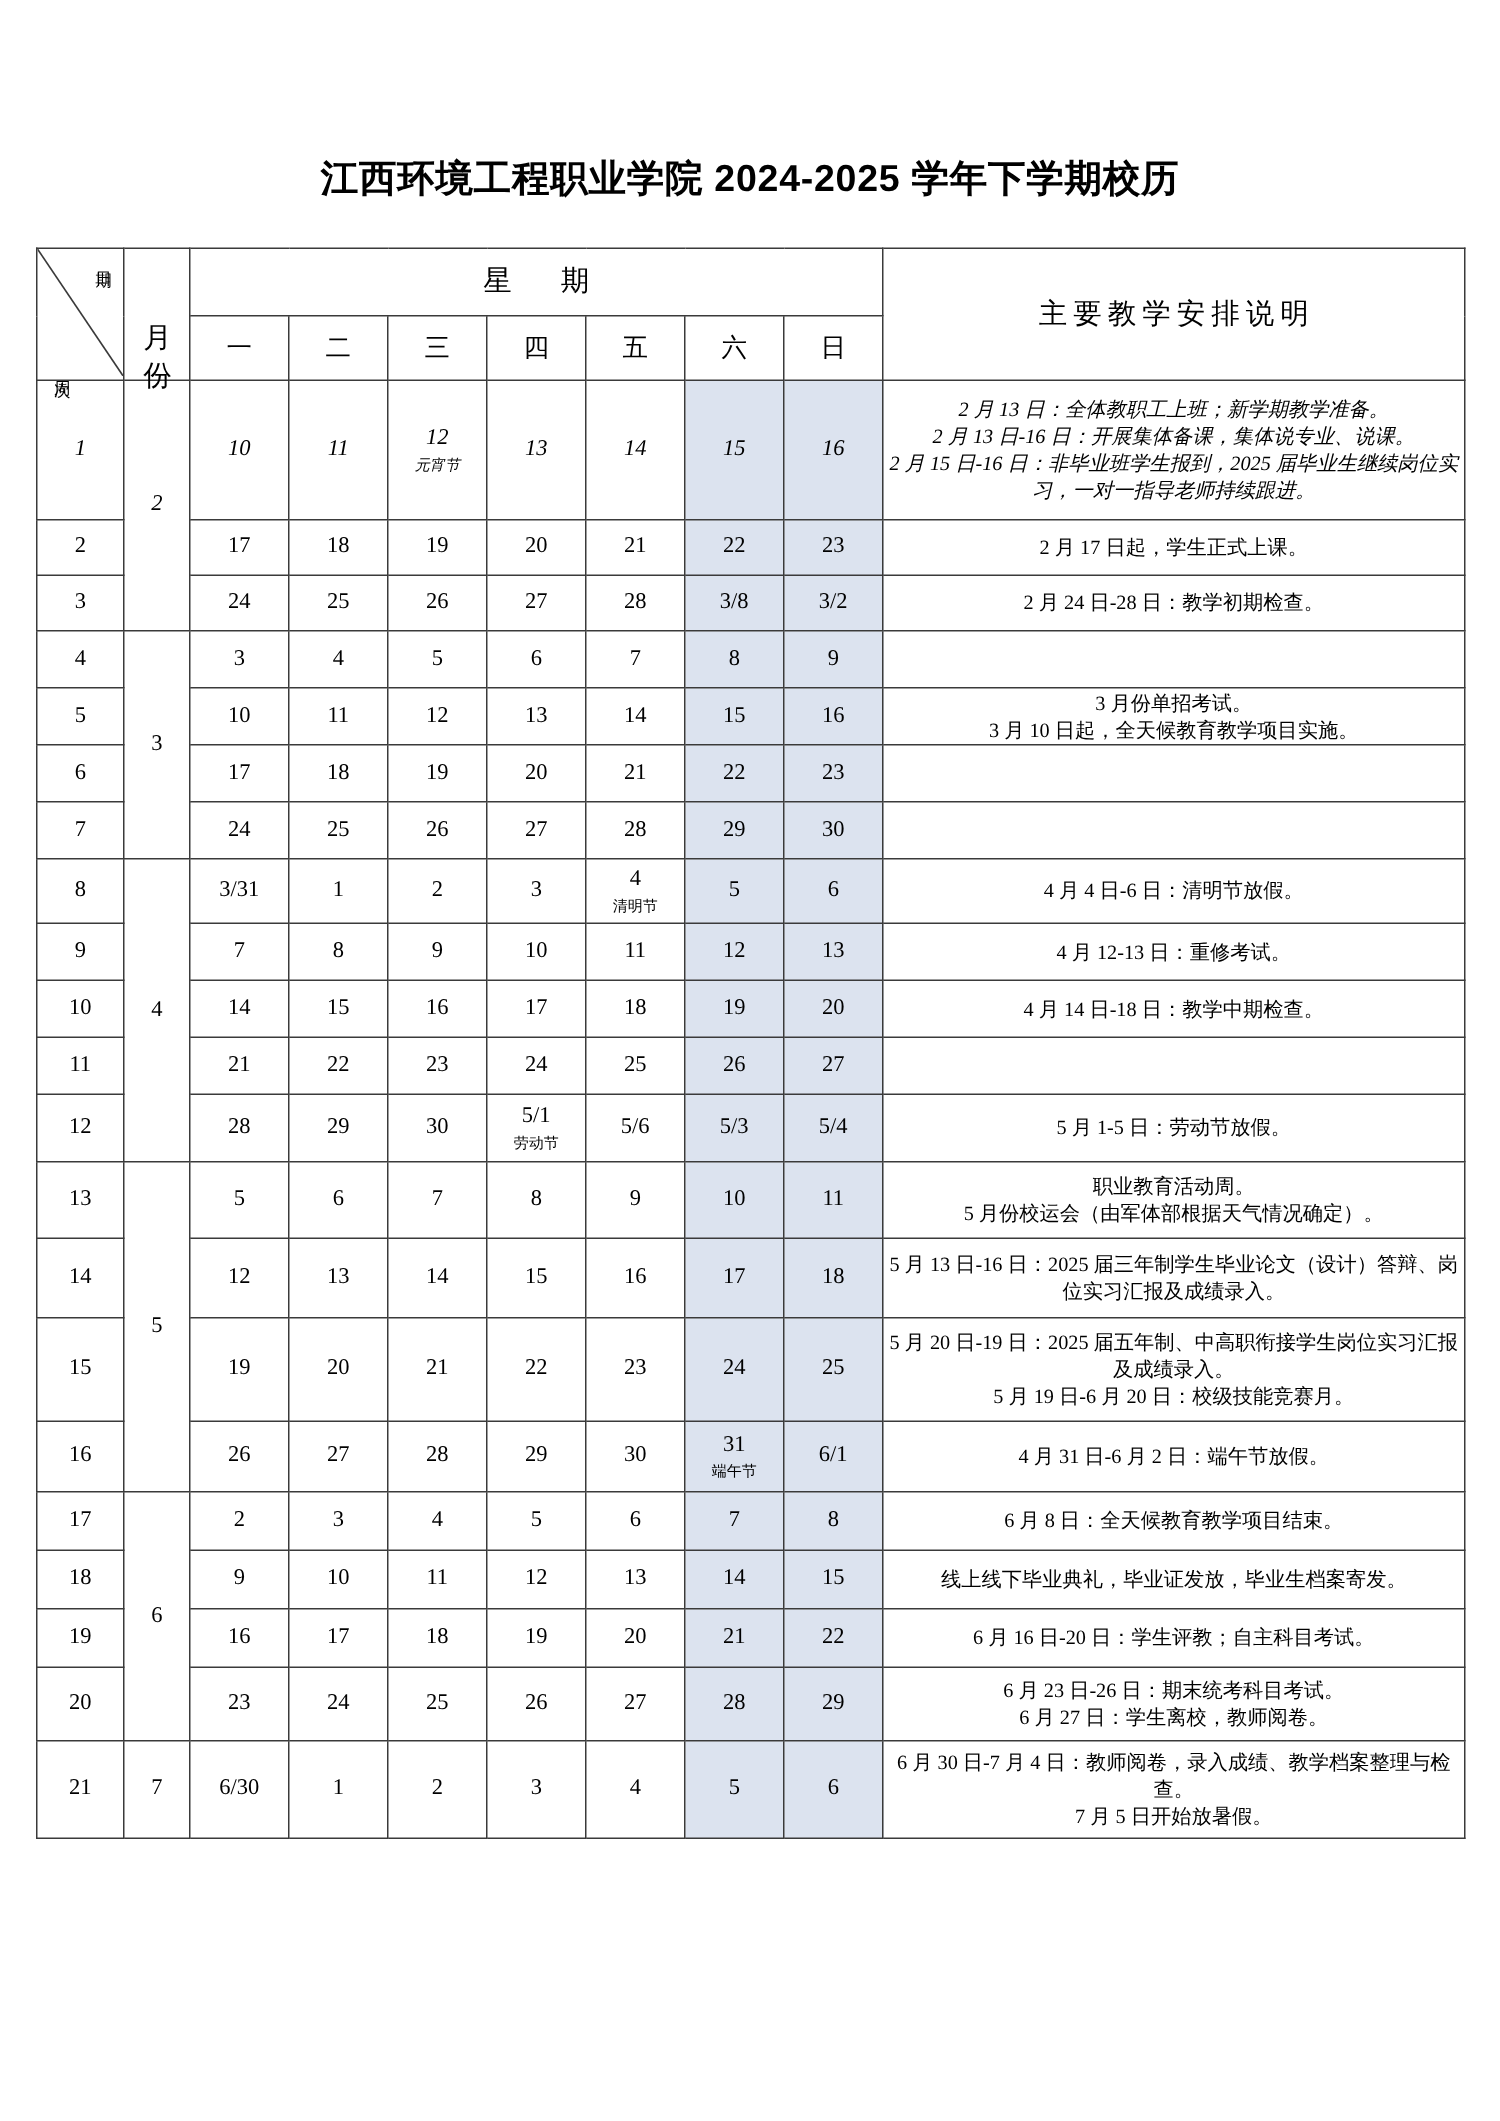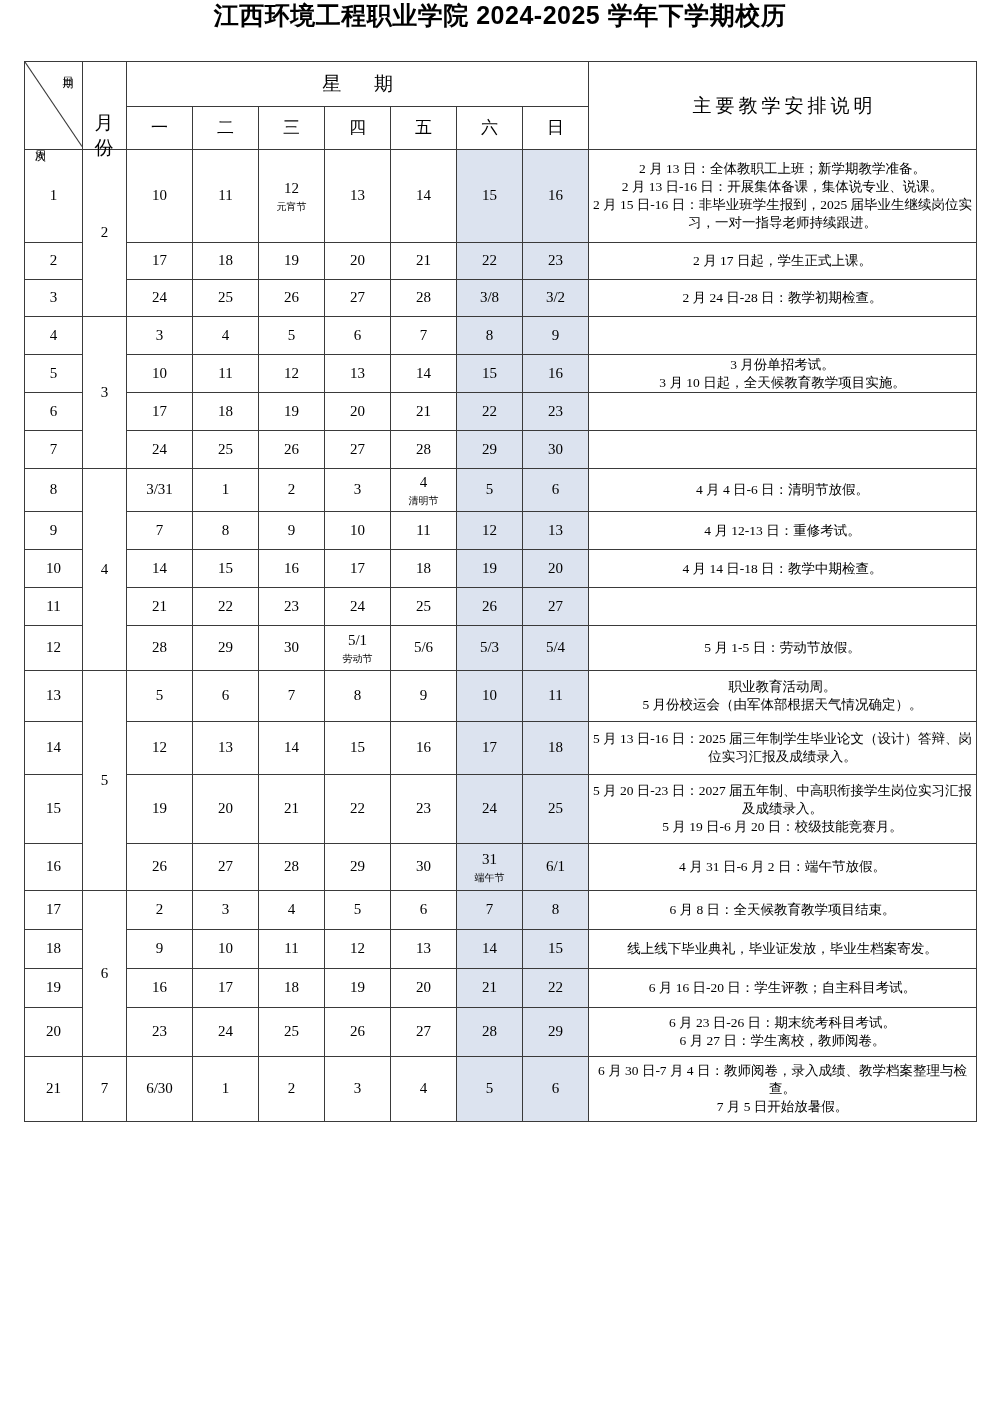--- a/index.html
+++ b/index.html
@@ -22,20 +22,21 @@
     box-sizing: border-box;
     padding: 0 24px;
   }
 
   .doc-title {
     text-align: center;
     font-family: "Liberation Sans", "DejaVu Sans", sans-serif;
     font-weight: bold;
     font-size: 25px;
     letter-spacing: 0.5px;
+    padding-top: 104px;
     padding-bottom: 0;
     line-height: 1.2;
     white-space: nowrap;
   }
 
   table.calendar {
     margin-top: 31px;
     border-collapse: collapse;
     table-layout: fixed;
     width: 952px;
@@ -133,21 +134,21 @@
 
   td.notes {
     text-align: left;
     vertical-align: middle;
     font-size: 13.5px;
     line-height: 1.46;
     padding: 4px 6px 4px 7px;
   }
   td.notes .ln { display: block; white-space: normal; }
 
-  tr.r1  td { height: 92px; }
+  tr.r1  td { height: 92px; font-style: italic; }
   tr.r2  td, tr.r3 td { height: 36px; }
   tr.r4  td { height: 37px; }
   tr.r5  td, tr.r6 td, tr.r7 td { height: 37px; }
   tr.r8  td { height: 42px; }
   tr.r9  td, tr.r10 td, tr.r11 td { height: 37px; }
   tr.r12 td { height: 44px; }
   tr.r13 td { height: 50px; }
   tr.r14 td { height: 52px; }
   tr.r15 td { height: 68px; }
   tr.r16 td { height: 46px; }
@@ -386,21 +387,21 @@
         <tr class="r15">
           <td class="week-no">15</td>
           <td class="day"><span>19</span></td>
           <td class="day"><span>20</span></td>
           <td class="day"><span>21</span></td>
           <td class="day"><span>22</span></td>
           <td class="day"><span>23</span></td>
           <td class="day weekend"><span>24</span></td>
           <td class="day weekend"><span>25</span></td>
           <td class="notes">
-            <span class="ln">5 月 20 日-23 日：2027 届五年制、中高职衔接学生岗位实习汇报及成绩录入。</span>
+            <span class="ln">5 月 20 日-19 日：2025 届五年制、中高职衔接学生岗位实习汇报及成绩录入。</span>
             <span class="ln">5 月 19 日-6 月 20 日：校级技能竞赛月。</span>
           </td>
         </tr>
         <tr class="r16">
           <td class="week-no">16</td>
           <td class="day"><span>26</span></td>
           <td class="day"><span>27</span></td>
           <td class="day"><span>28</span></td>
           <td class="day"><span>29</span></td>
           <td class="day"><span>30</span></td>

